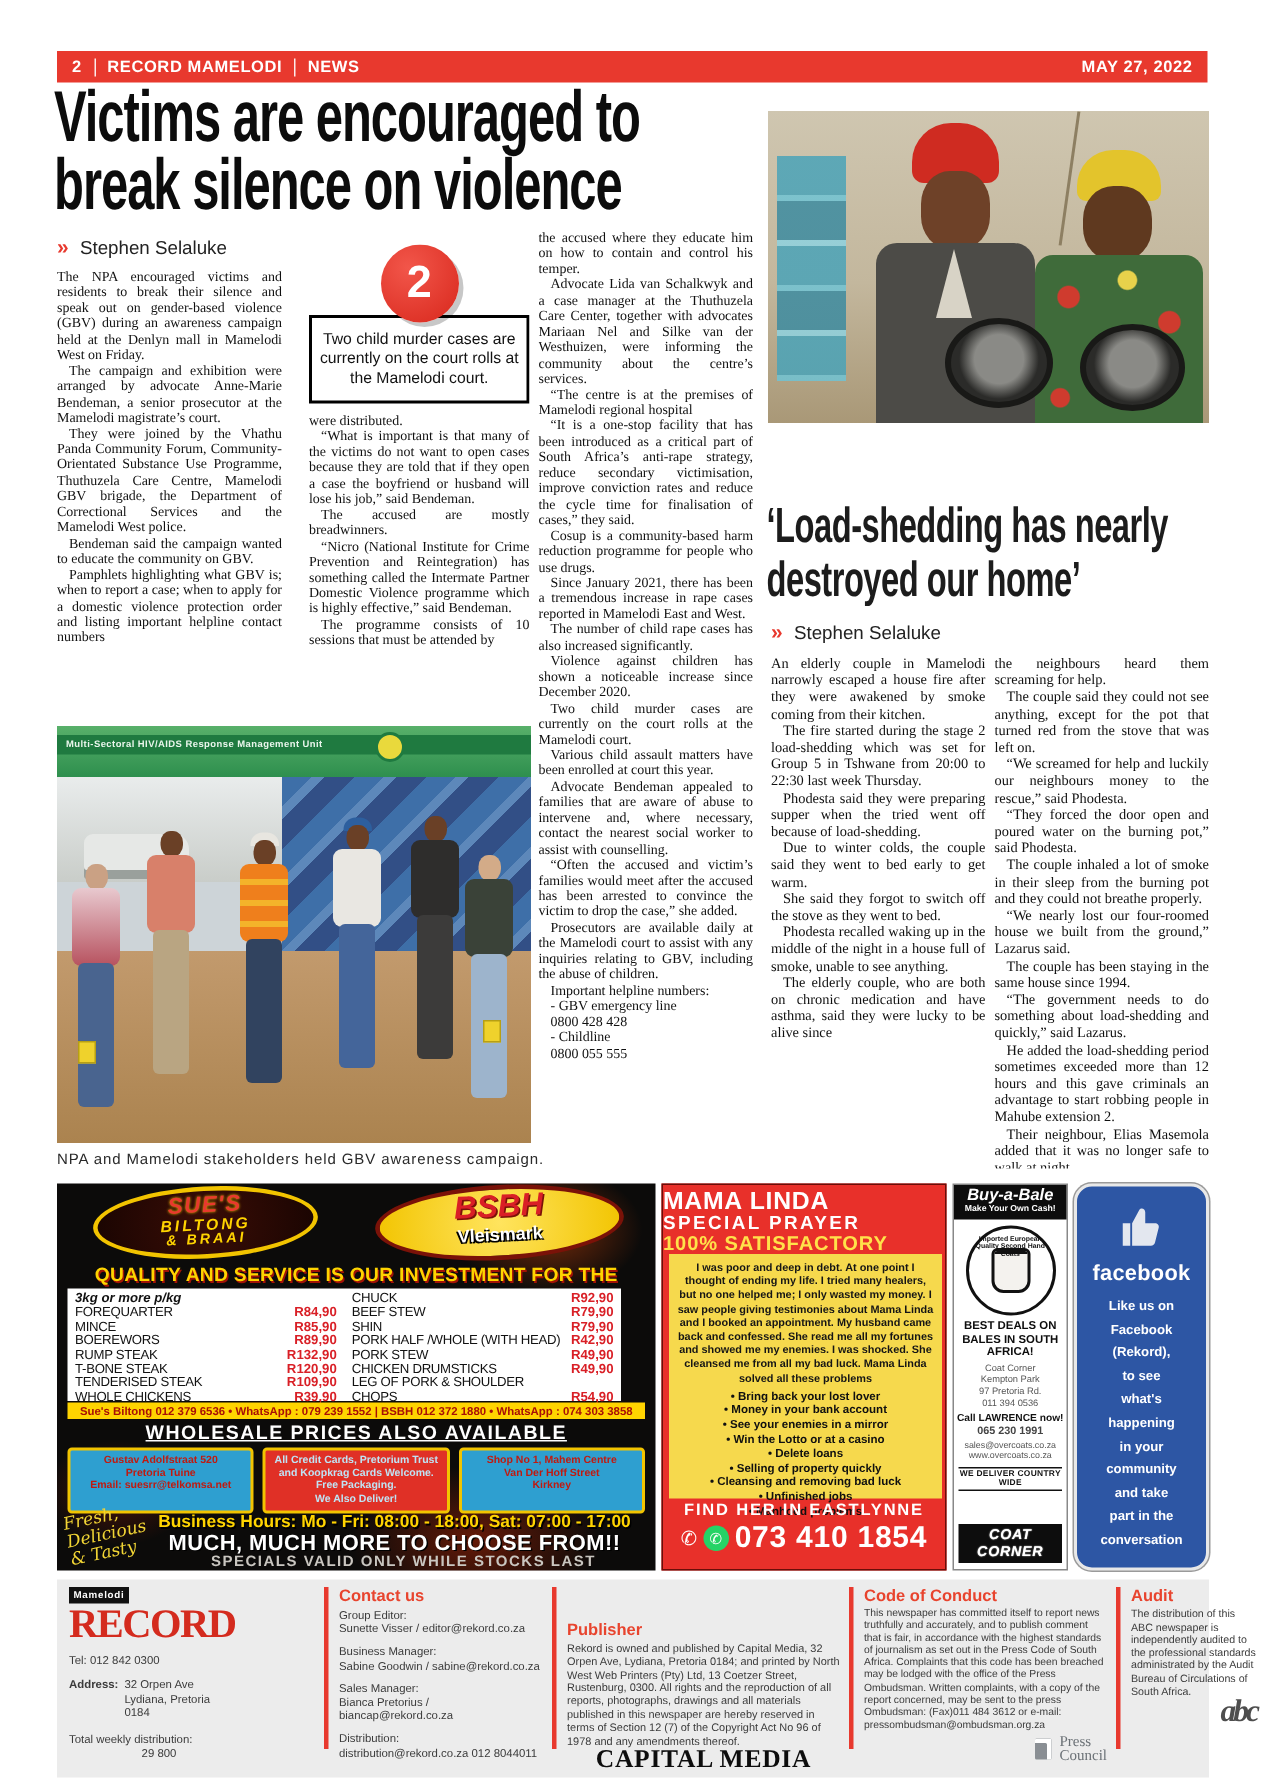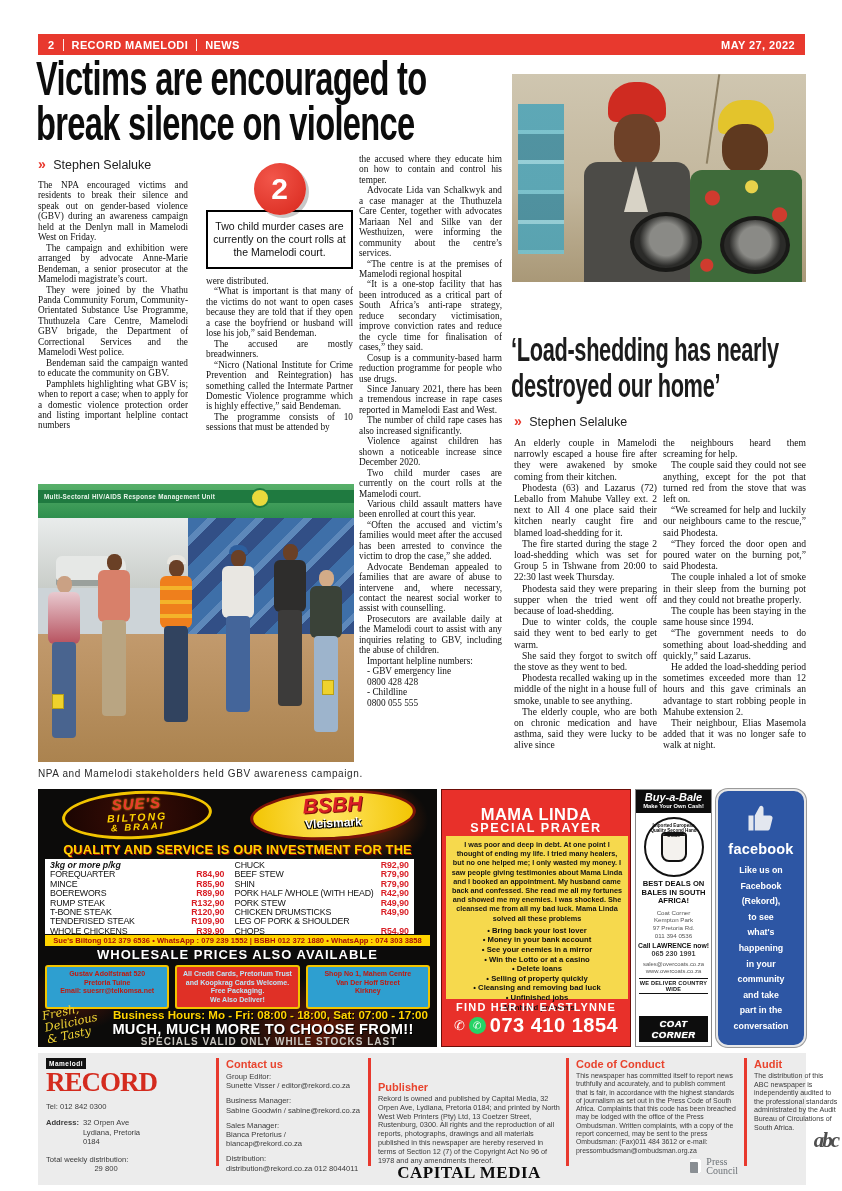--- a/index.html
+++ b/index.html
@@ -124,39 +124,39 @@
   .sues-panel{position:absolute;left:7px;top:70px;width:369px;height:75px;background:#fff;padding:2px 5px;box-sizing:border-box;
               display:flex;gap:10px;font-size:8.8px;}
   .sues-panel .pcol{flex:1;}
   .price-hdr{font-style:italic;font-weight:bold;line-height:9.4px;color:#111;}
   .price-row{display:flex;justify-content:space-between;line-height:9.4px;}
   .price-row .item{color:#111;letter-spacing:-.2px;}
   .price-row .price{color:#d91f26;font-weight:bold;text-align:center;}
   .sues-contact{position:absolute;left:7px;top:146px;width:385px;height:11px;background:#ffd400;color:#a80f06;
                 font-size:7.6px;font-weight:bold;text-align:center;line-height:11px;}
   .sues-wholesale{position:absolute;left:0;top:158px;width:100%;text-align:center;color:#fff;font-weight:bold;
-                  font-size:13px;letter-spacing:1px;}
+                  font-size:13px;letter-spacing:1px;text-decoration:underline;}
   .sues-boxes{position:absolute;left:7px;top:176px;width:385px;display:flex;gap:6px;}
   .sues-box{flex:1;border:2px solid #f2c400;border-radius:3px;padding:3px 2px;text-align:center;
             font-size:7px;font-weight:bold;line-height:8.6px;}
   .sues-box div{margin:0;}
   .sues-box.blue{background:#2e9fd0;color:#c01a10;}
   .sues-box.red{background:#e03026;color:#bfe4f5;}
-  .sues-hours{position:absolute;left:60px;top:219px;width:330px;text-align:right;color:#ffd400;font-weight:bold;
+  .sues-hours{position:absolute;left:60px;top:219px;width:330px;text-align:center;color:#ffd400;font-weight:bold;
               font-size:11.6px;text-shadow:1px 1px 0 #000;}
   .sues-more{position:absolute;left:60px;top:232px;width:330px;text-align:center;color:#fff;font-weight:bold;
              font-size:14.6px;letter-spacing:.3px;text-shadow:1px 1px 0 #000;}
   .sues-specials{position:absolute;left:66px;top:247px;width:330px;text-align:center;color:#c9c6c0;font-weight:bold;
                  font-size:10px;letter-spacing:1px;}
   .sues-script{position:absolute;left:6px;top:214px;width:66px;color:#f2d535;font-family:"DejaVu Serif",serif;
                font-style:italic;font-size:11.5px;line-height:12px;transform:rotate(-12deg);}
 
   
   .ad-mama{left:441px;width:190px;background:#e8302a;border:1px solid #6b0d08;}
-  .mama-head{padding:16px 0 2px;text-align:center;}
+  .mama-head{padding:3px 0 2px;text-align:left;}
   .mama-title{color:#fff;font-size:16.5px;font-weight:bold;letter-spacing:.5px;line-height:16px;}
   .mama-sub{color:#fff;font-size:12.6px;font-weight:bold;letter-spacing:1.6px;line-height:13px;}
   .mama-sub2{color:#ffe24a;font-size:13.4px;font-weight:bold;letter-spacing:.6px;line-height:14px;}
   .mama-body{position:absolute;left:4px;top:46px;width:182px;height:163px;background:#f6d94d;padding:4px 5px;
              box-sizing:border-box;text-align:center;}
   .mama-test{font-size:7.25px;font-weight:bold;line-height:9.2px;color:#151515;}
   .mama-services{margin-top:3px;font-size:7.7px;font-weight:bold;line-height:9.6px;color:#101010;}
   .mama-find{position:absolute;left:0;top:211px;width:100%;text-align:center;color:#fff;font-weight:bold;
              font-size:11px;letter-spacing:1.2px;}
   .mama-phone{position:absolute;left:0;top:224px;width:100%;display:flex;align-items:center;justify-content:center;gap:4px;}
@@ -275,22 +275,22 @@
       <p>the accused where they educate him on how to contain and control his temper.</p>
       <p>Advocate Lida van Schalkwyk and a case manager at the Thuthuzela Care Center, together with advocates Mariaan Nel and Silke van der Westhuizen, were informing the community about the centre’s services.</p>
       <p>“The centre is at the premises of Mamelodi regional hospital</p>
       <p>“It is a one-stop facility that has been introduced as a critical part of South Africa’s anti-rape strategy, reduce secondary victimisation, improve conviction rates and reduce the cycle time for finalisation of cases,” they said.</p>
       <p>Cosup is a community-based harm reduction programme for people who use drugs.</p>
       <p>Since January 2021, there has been a tremendous increase in rape cases reported in Mamelodi East and West.</p>
       <p>The number of child rape cases has also increased significantly.</p>
       <p>Violence against children has shown a noticeable increase since December 2020.</p>
       <p>Two child murder cases are currently on the court rolls at the Mamelodi court.</p>
       <p>Various child assault matters have been enrolled at court this year.</p>
+      <p>Advocate Bendeman appealed to families that are aware of abuse to intervene and, where necessary, contact the nearest social worker to assist with counselling.</p>
       <p>“Often the accused and victim’s families would meet after the accused has been arrested to convince the victim to drop the case,” she added.</p>
-      <p>Advocate Bendeman appealed to families that are aware of abuse to intervene and, where necessary, contact the nearest social worker to assist with counselling.</p>
       <p>Prosecutors are available daily at the Mamelodi court to assist with any inquiries relating to GBV, including the abuse of children.</p>
       <p>Important helpline numbers:</p>
       <p>- GBV emergency line</p>
       <p>0800 428 428</p>
       <p>- Childline</p>
       <p>0800 055 555</p>
     </div>
 
   <div class="photo1">
     <div class="p1-boxes"></div>
@@ -310,34 +310,34 @@
     <div class="p1-pot p1-pot2"></div>
   </div>
 
   <div class="headline2">‘Load-shedding has nearly destroyed our home’</div>
   <div class="byline byline2">
     <span class="chev">»</span>
     <span>Stephen Selaluke</span>
   </div>
   <div class="col a2 a2c1 article-text">
       <p>An elderly couple in Mamelodi narrowly escaped a house fire after they were awakened by smoke coming from their kitchen.</p>
-      <p>Phodesta (63) and Lazarus (72) Leballo from Mahube Valley ext. 2 next to All 4 one place said their kitchen nearly caught fire and blamed load-shedding for it.</p>
       <p>The fire started during the stage 2 load-shedding which was set for Group 5 in Tshwane from 20:00 to 22:30 last week Thursday.</p>
       <p>Phodesta said they were preparing supper when the tried went off because of load-shedding.</p>
       <p>Due to winter colds, the couple said they went to bed early to get warm.</p>
       <p>She said they forgot to switch off the stove as they went to bed.</p>
       <p>Phodesta recalled waking up in the middle of the night in a house full of smoke, unable to see anything.</p>
       <p>The elderly couple, who are both on chronic medication and have asthma, said they were lucky to be alive since</p>
     </div>
   <div class="col a2 a2c2 article-text">
       <p>the neighbours heard them screaming for help.</p>
       <p>The couple said they could not see anything, except for the pot that turned red from the stove that was left on.</p>
-      <p>“We screamed for help and luckily our neighbours came to the rescue,” said Phodesta.</p>
+      <p>“We screamed for help and luckily our neighbours money to the rescue,” said Phodesta.</p>
       <p>“They forced the door open and poured water on the burning pot,” said Phodesta.</p>
       <p>The couple inhaled a lot of smoke in their sleep from the burning pot and they could not breathe properly.</p>
+      <p>“We nearly lost our four-roomed house we built from the ground,” Lazarus said.</p>
       <p>The couple has been staying in the same house since 1994.</p>
       <p>“The government needs to do something about load-shedding and quickly,” said Lazarus.</p>
       <p>He added the load-shedding period sometimes exceeded more than 12 hours and this gave criminals an advantage to start robbing people in Mahube extension 2.</p>
       <p>Their neighbour, Elias Masemola added that it was no longer safe to walk at night.</p>
     </div>
 
   <div class="photo2">
     <div class="p2-sky"></div>
     <div class="p2-van"></div>
     <div class="p2-backdrop"></div>

